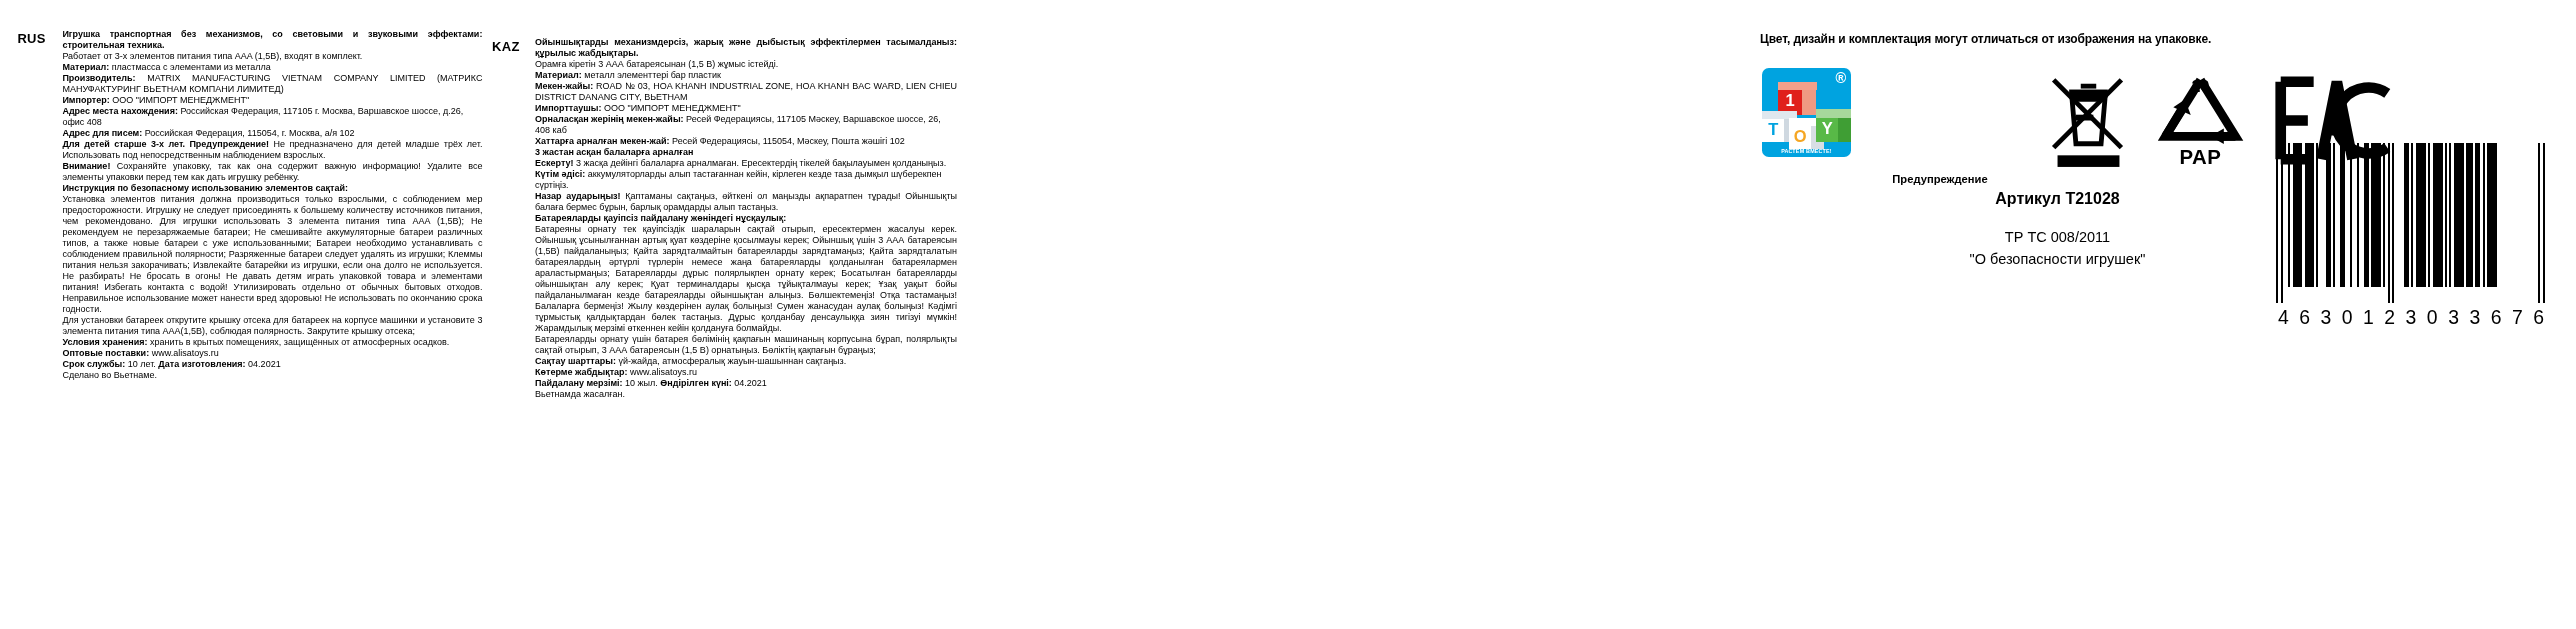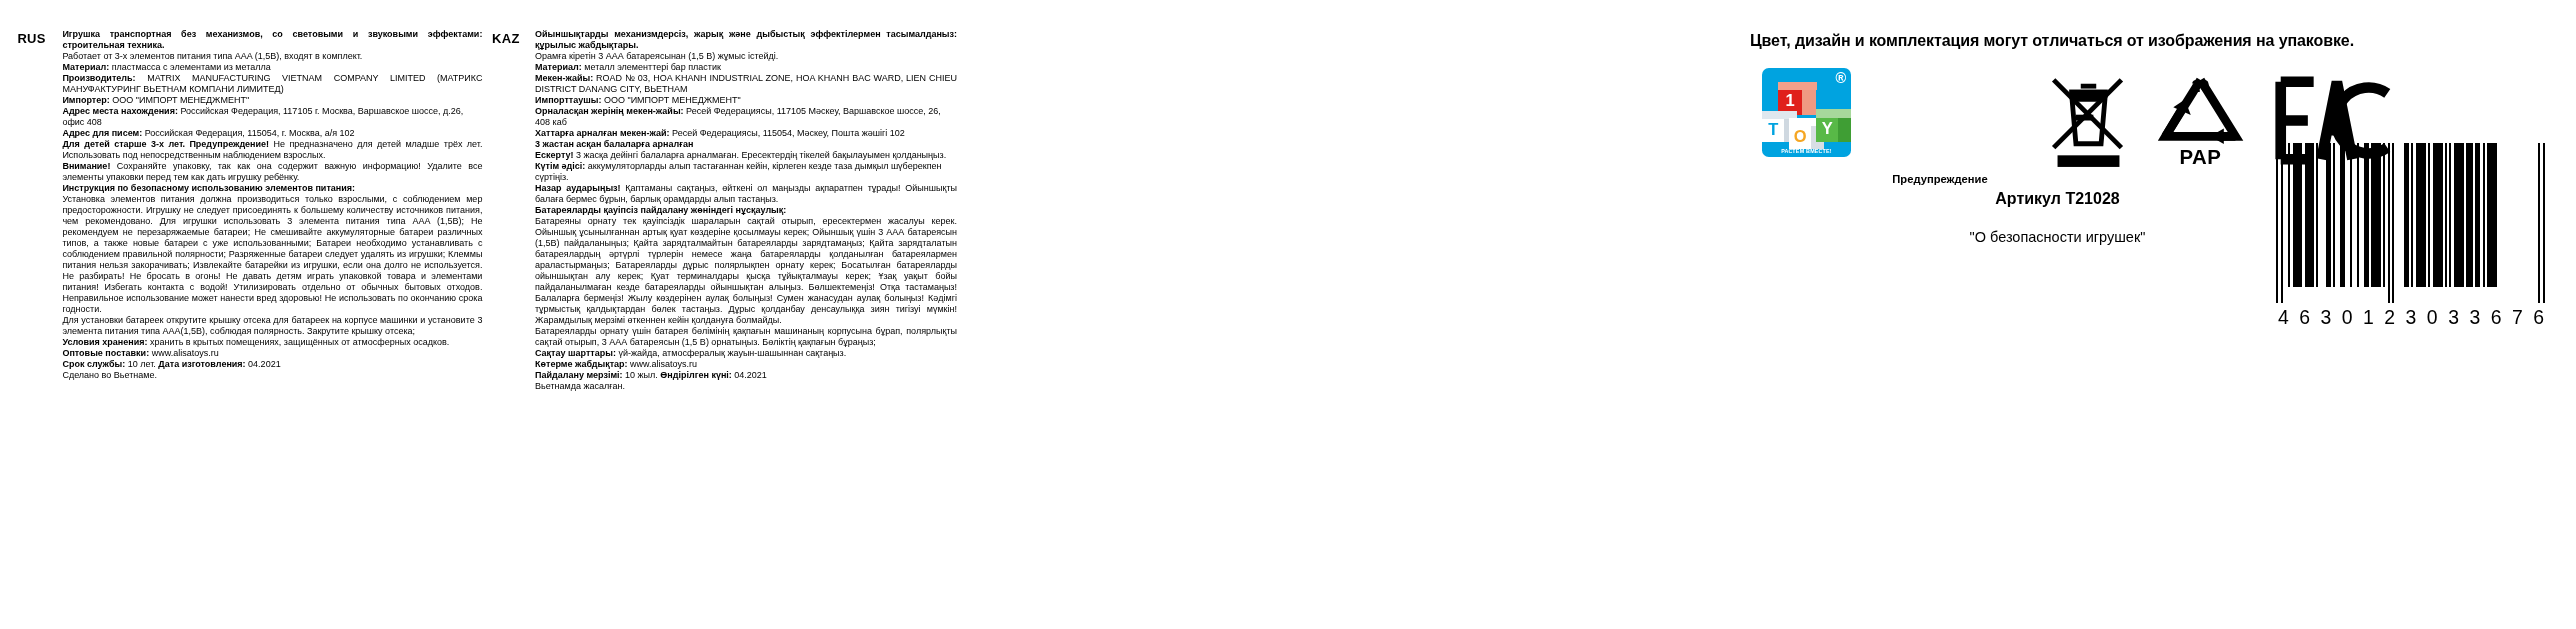--- a/index.html
+++ b/index.html
@@ -8,21 +8,21 @@
     font-family:"Liberation Sans","DejaVu Sans",sans-serif;
     color:#000;
     overflow:hidden;
     position:relative;
   }
   .sheet{position:relative;width:2576px;height:630px;background:#fff;}
 
   
   .lang-col{position:absolute;top:29px;}
   .col-rus{left:17.4px;width:465px;}
-  .col-kaz{left:492px;width:465px;}
+  .col-kaz{left:492px;width:465px;margin-top:8px;}
 
   .lang-tag{
     position:absolute;
     top:1.9px;left:0;
     font-weight:bold;
     font-size:13px;
     letter-spacing:0.3px;
   }
   .lang-body{
     margin-left:45px;
@@ -33,22 +33,22 @@
   }
   .col-kaz .lang-body{margin-left:43px;}
   .lang-body p{margin:0;padding:0;}
   .lang-body b{font-weight:bold;}
   .nojust{text-align:left;}
 
   
   .right-block{position:absolute;left:1738px;top:0;width:838px;height:630px;}
 
   .disclaimer{
-    position:absolute;left:12px;top:32px;
-    font-size:16px;font-weight:bold;
+    position:absolute;left:22px;top:32px;
+    font-size:12px;font-weight:bold;
     white-space:nowrap;
     letter-spacing:-0.1px;
   }
 
   .icon-row{position:absolute;left:24px;top:68px;width:678px;height:107px;}
 
   
   .logo-toy{
     position:absolute;left:0;top:0;width:89px;height:89px;
     background:#00a3e0;border-radius:6.8px;overflow:hidden;
@@ -135,21 +135,21 @@
     <div class="lang-body" id="rus-body">
         <p><b>Игрушка транспортная без механизмов, со световыми и звуковыми эффектами: строительная техника.</b></p>
         <p class="nojust">Работает от 3-х элементов питания типа AAA (1,5В), входят в комплект.</p>
         <p class="nojust"><b>Материал:</b> пластмасса с элементами из металла</p>
         <p><b>Производитель:</b> MATRIX MANUFACTURING VIETNAM COMPANY LIMITED (МАТРИКС МАНУФАКТУРИНГ ВЬЕТНАМ КОМПАНИ ЛИМИТЕД)</p>
         <p class="nojust"><b>Импортер:</b> ООО "ИМПОРТ МЕНЕДЖМЕНТ"</p>
         <p class="nojust"><b>Адрес места нахождения:</b> Российская Федерация, 117105 г. Москва, Варшавское шоссе, д.26, офис 408</p>
         <p class="nojust"><b>Адрес для писем:</b> Российская Федерация, 115054, г. Москва, а/я 102</p>
         <p><b>Для детей старше 3-х лет. Предупреждение!</b> Не предназначено для детей младше трёх лет. Использовать под непосредственным наблюдением взрослых.</p>
         <p><b>Внимание!</b> Сохраняйте упаковку, так как она содержит важную информацию! Удалите все элементы упаковки перед тем как дать игрушку ребёнку.</p>
-        <p class="nojust"><b>Инструкция по безопасному использованию элементов питания:</b></p>
+        <p class="nojust"><b>Инструкция по безопасному использованию элементов сақтай:</b></p>
         <p>Установка элементов питания должна производиться только взрослыми, с соблюдением мер предосторожности. Игрушку не следует присоединять к большему количеству источников питания, чем рекомендовано. Для игрушки использовать 3 элемента питания типа AAA (1,5В); Не рекомендуем не перезаряжаемые батареи; Не смешивайте аккумуляторные батареи различных типов, а также новые батареи с уже использованными; Батареи необходимо устанавливать с соблюдением правильной полярности; Разряженные батареи следует удалять из игрушки; Клеммы питания нельзя закорачивать; Извлекайте батарейки из игрушки, если она долго не используется. Не разбирать! Не бросать в огонь! Не давать детям играть упаковкой товара и элементами питания! Избегать контакта с водой! Утилизировать отдельно от обычных бытовых отходов. Неправильное использование может нанести вред здоровью! Не использовать по окончанию срока годности.</p>
         <p>Для установки батареек открутите крышку отсека для батареек на корпусе машинки и установите 3 элемента питания типа AAA(1,5В), соблюдая полярность. Закрутите крышку отсека;</p>
         <p class="nojust"><b>Условия хранения:</b> хранить в крытых помещениях, защищённых от атмосферных осадков.</p>
         <p class="nojust"><b>Оптовые поставки:</b> www.alisatoys.ru</p>
         <p class="nojust"><b>Срок службы:</b> 10 лет. <b>Дата изготовления:</b> 04.2021</p>
         <p class="nojust">Сделано во Вьетнаме.</p>
       </div>
   </div>
 
   <div class="lang-col col-kaz">
@@ -245,20 +245,21 @@
           <path d="M10 8 L10 88 M10 8 L44 8 M10 48 L38 48 M10 88 L44 88"></path>
           <path d="M52 88 L68 8 L84 88 M58 58 L78 58"></path>
           <path d="M120 20 A34 34 0 1 0 120 76"></path>
         </g>
       </svg>
 
     </div>
 
     <div class="cert">
       <div class="art">Артикул T21028</div>
+      <div class="tr">ТР ТС 008/2011</div>
       <div class="trname">"О безопасности игрушек"</div>
     </div>
 
     <div class="barcode-wrap">
       <div class="bars" id="bars">
           <i style="left: 0px; width: 2.4px; height: 100%;"></i>
           <i style="left: 4.7px; width: 2.4px; height: 100%;"></i>
           <i style="left: 12px; width: 2.4px; height: 90%;"></i>
           <i style="left: 16.6px; width: 9.5px; height: 90%;"></i>
           <i style="left: 28.5px; width: 9.5px; height: 90%;"></i>

